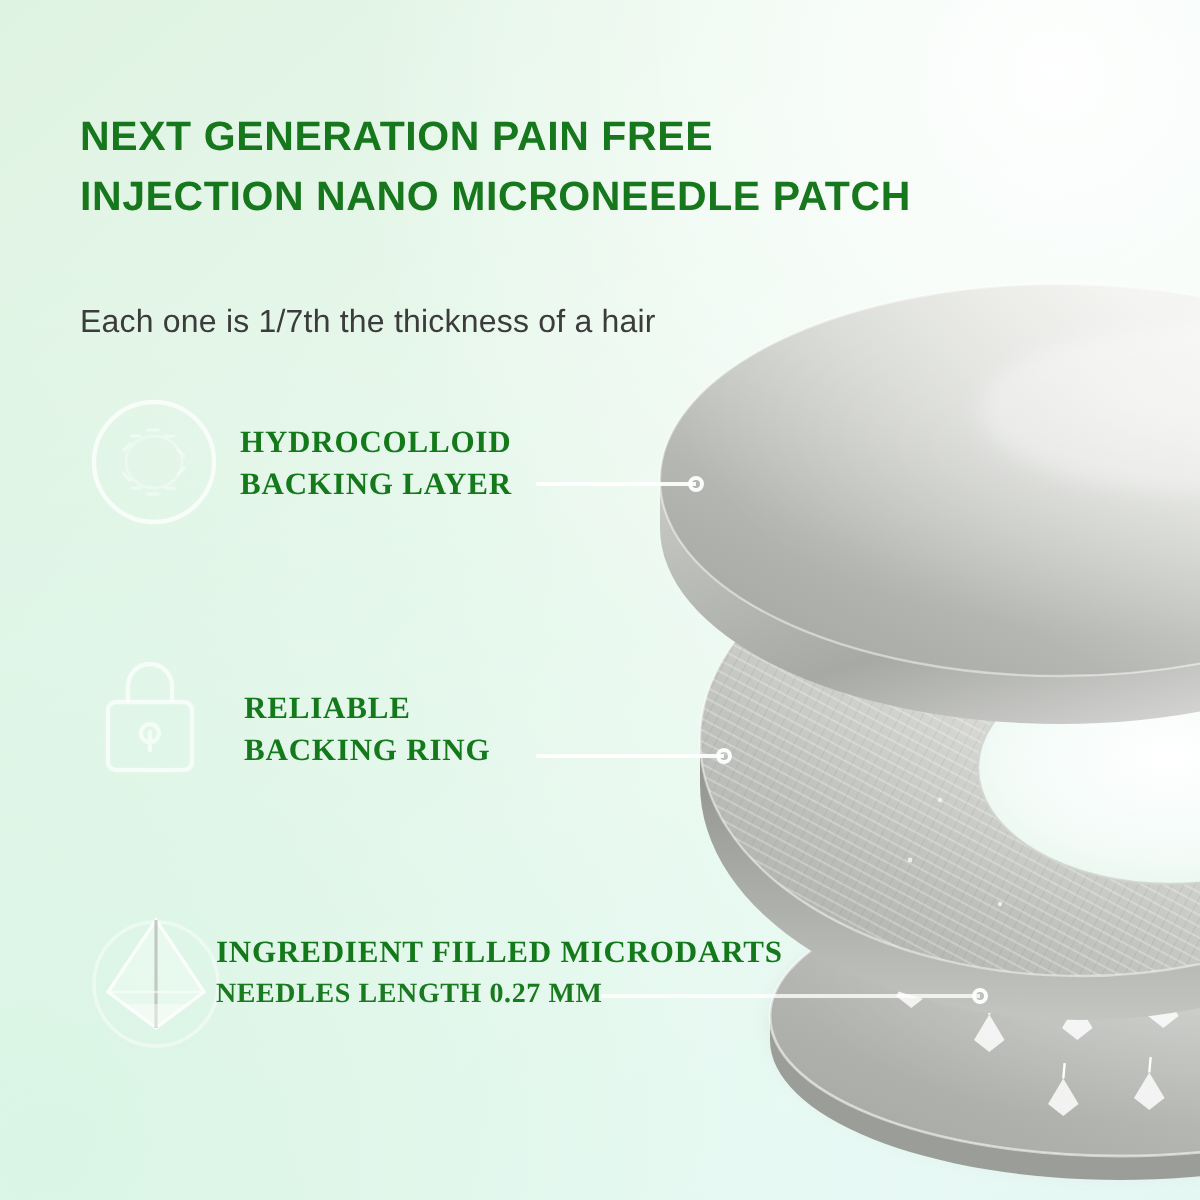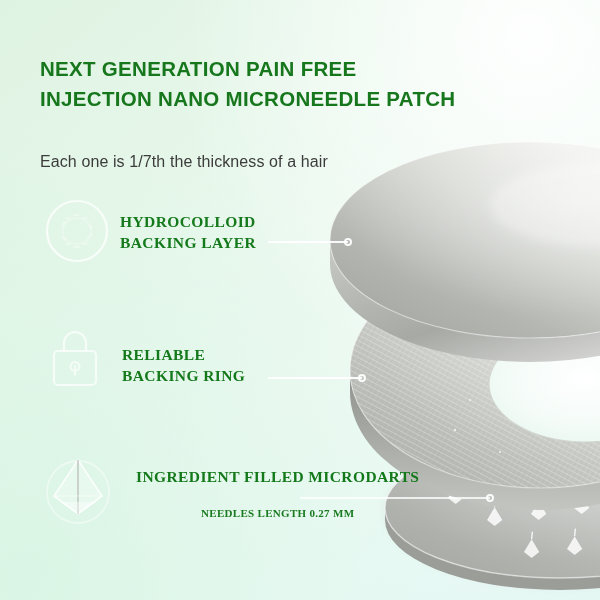--- a/index.html
+++ b/index.html
@@ -30,27 +30,27 @@
     font-size:16px; color:#3c3c3c; letter-spacing:0.1px;margin-top:35px;
   }
 
   
   .label-row { position:absolute;font-family:Liberation Serif, serif; }
   .label-row .ltitle {
     font-size:15.5px; font-weight:bold; color:#14791b;
     letter-spacing:0.4px; line-height:21px; white-space:pre-line;
   }
   .label-row .lsub {
-    font-size:11px; font-weight:bold; color:#1a7a20;
-    letter-spacing:0.3px; margin-top:20px;
+    font-size:14px; font-weight:bold; color:#1a7a20;
+    letter-spacing:0.3px; margin-top:3px;
   }
 
   #row-hydro { left:120px; top:211px; }
   #row-adhes { left:122px; top:344px; }
-  #row-micro { left:136px; top:466px;text-align:center; }
+  #row-micro { left:108px; top:466px; }
 
   
   .icon-wrap { position:absolute; }
   #icon-hydro { left:44px; top:198px; }
   #icon-lock  { left:44px; top:326px; }
   #icon-dart  { left:40px; top:452px; }
 
   
   .leader { position:absolute; height:2px; background:rgba(255,255,255,0.92); }
   .leader .dot {

